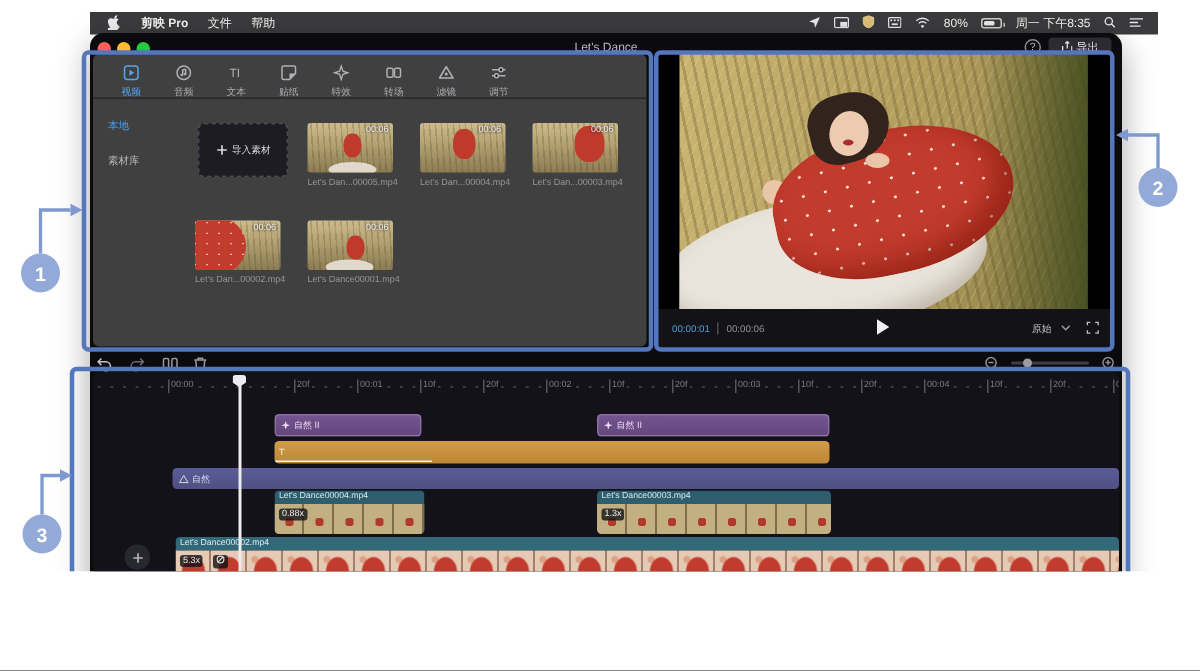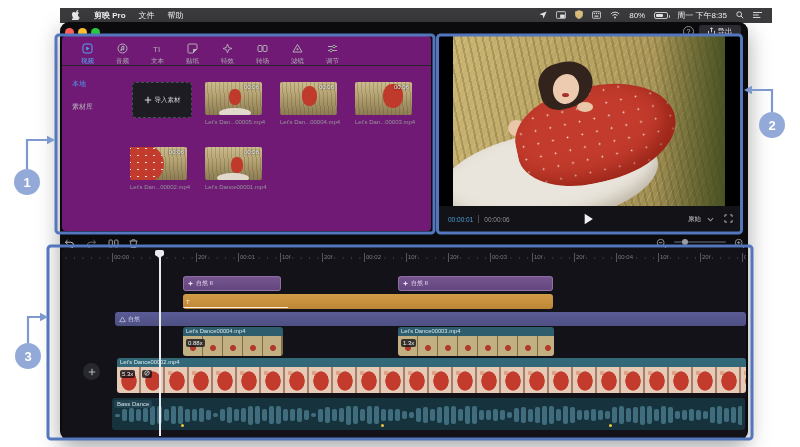--- a/index.html
+++ b/index.html
@@ -1,33 +1,33 @@
 <!DOCTYPE html>
 <html><head>
 <meta charset="utf-8">
 <style>
   html,body{margin:0;padding:0;background:#fff;}
   *{box-sizing:border-box;font-family:"Liberation Sans",sans-serif;}
-  .canvas{position:relative;width:800px;height:447px;background:#fff;overflow:hidden;}
+  .canvas{position:relative;width:800px;height:381px;background:#fff;overflow:hidden;}
   
   .menubar{position:absolute;left:60px;top:8px;width:712px;height:15px;background:#3b3b3d;color:#f2f2f2;font-size:8px;display:flex;align-items:center;}
   .mb-left{display:flex;align-items:center;gap:13px;padding-left:12px;}
   .mb-app{font-weight:bold;}
   .mb-right{margin-left:auto;display:flex;align-items:center;gap:9px;padding-right:10px;}
   .battery{position:relative;width:14px;height:7px;border:1px solid #cfcfcf;border-radius:2px;}
   .battery::before{content:"";position:absolute;left:1px;top:1px;bottom:1px;width:60%;background:#e8e8e8;border-radius:1px;}
   .battery::after{content:"";position:absolute;right:-3px;top:1.5px;width:1.5px;height:3px;background:#cfcfcf;border-radius:0 1px 1px 0;}
   
   .window{position:absolute;left:60px;top:22px;width:688px;height:418px;background:#0b0b0e;border-radius:9px;box-shadow:0 8px 22px rgba(0,0,0,.35);}
   .traffic{position:absolute;width:9px;height:9px;border-radius:50%;top:28px;}
   .win-title{position:absolute;left:260px;top:27px;width:288px;text-align:center;color:#b9b9bd;font-size:8px;}
   .help-btn{position:absolute;left:683px;top:26px;width:11px;height:11px;border:1px solid #8a8a90;border-radius:50%;color:#c6c6ca;font-size:7px;line-height:9px;text-align:center;}
   .export-btn{position:absolute;left:699px;top:25px;width:42px;height:14px;background:#2b2b31;border-radius:3px;color:#e3e3e7;font-size:7.5px;display:flex;align-items:center;justify-content:center;gap:3px;}
   
-  .media-panel{position:absolute;left:62px;top:36px;width:369px;height:195px;background:#701a75;border-radius:4px;}
+  .media-panel{position:absolute;left:62px;top:36px;width:369px;height:195px;background:#404040;border-radius:4px;}
   .tab{position:absolute;top:7px;width:35px;text-align:center;color:#a9a9ae;font-size:6.5px;}
   .tab .ticon{display:block;height:12px;margin-bottom:2px;}
   .tab.sel{color:#55a4f1;}
   .tab-divider{position:absolute;left:0;top:29px;width:369px;height:1px;background:#26262c;}
   .side-item{position:absolute;left:10px;font-size:7px;color:#b7b7bc;}
   .side-item.sel{color:#4b9ef0;}
   .import-btn{position:absolute;left:70px;top:46px;width:60px;height:36px;border:1px dashed #4c4c54;border-radius:4px;background:#1c1c22;color:#d9d9dd;font-size:6.5px;display:flex;align-items:center;justify-content:center;gap:3px;}
   .thumb{position:absolute;width:57px;height:33px;border-radius:2px;overflow:hidden;background:linear-gradient(180deg,#cdbb8d 0%,#b2a070 45%,#8d7c54 100%);}
   .thumb::before{content:"";position:absolute;inset:0;background:repeating-linear-gradient(86deg,rgba(55,50,22,.20) 0 1px,transparent 1px 4px);}
   .t-fig{position:absolute;width:12px;height:16px;border-radius:45%;background:#bf3a2b;}
@@ -143,20 +143,21 @@
       <span><svg width="9" height="8" viewBox="0 0 11 9">
             <path stroke="#e8e8ea" stroke-width="1.1" d="M0 1.5h11M0 4.5h7M0 7.5h9"></path>
           </svg></span>
     </div>
   </div>
 
   <div class="window"></div>
   <div class="traffic" style="left:65px;background:#ff5f57;"></div>
   <div class="traffic" style="left:78px;background:#febc2e;"></div>
   <div class="traffic" style="left:91px;background:#28c840;"></div>
+  <div class="win-title">Let's Dance</div>
   <div class="help-btn">?</div>
   <div class="export-btn">
     <span><svg width="7" height="9" viewBox="0 0 8 10">
           <path fill="none" stroke="#e3e3e7" d="M1 4.5h-.5v5h7v-5H7M4 6V.8M2.5 2.2 4 .7l1.5 1.5"></path>
         </svg></span>
     <span>导出</span>
   </div>
 
   <div class="media-panel">
 

